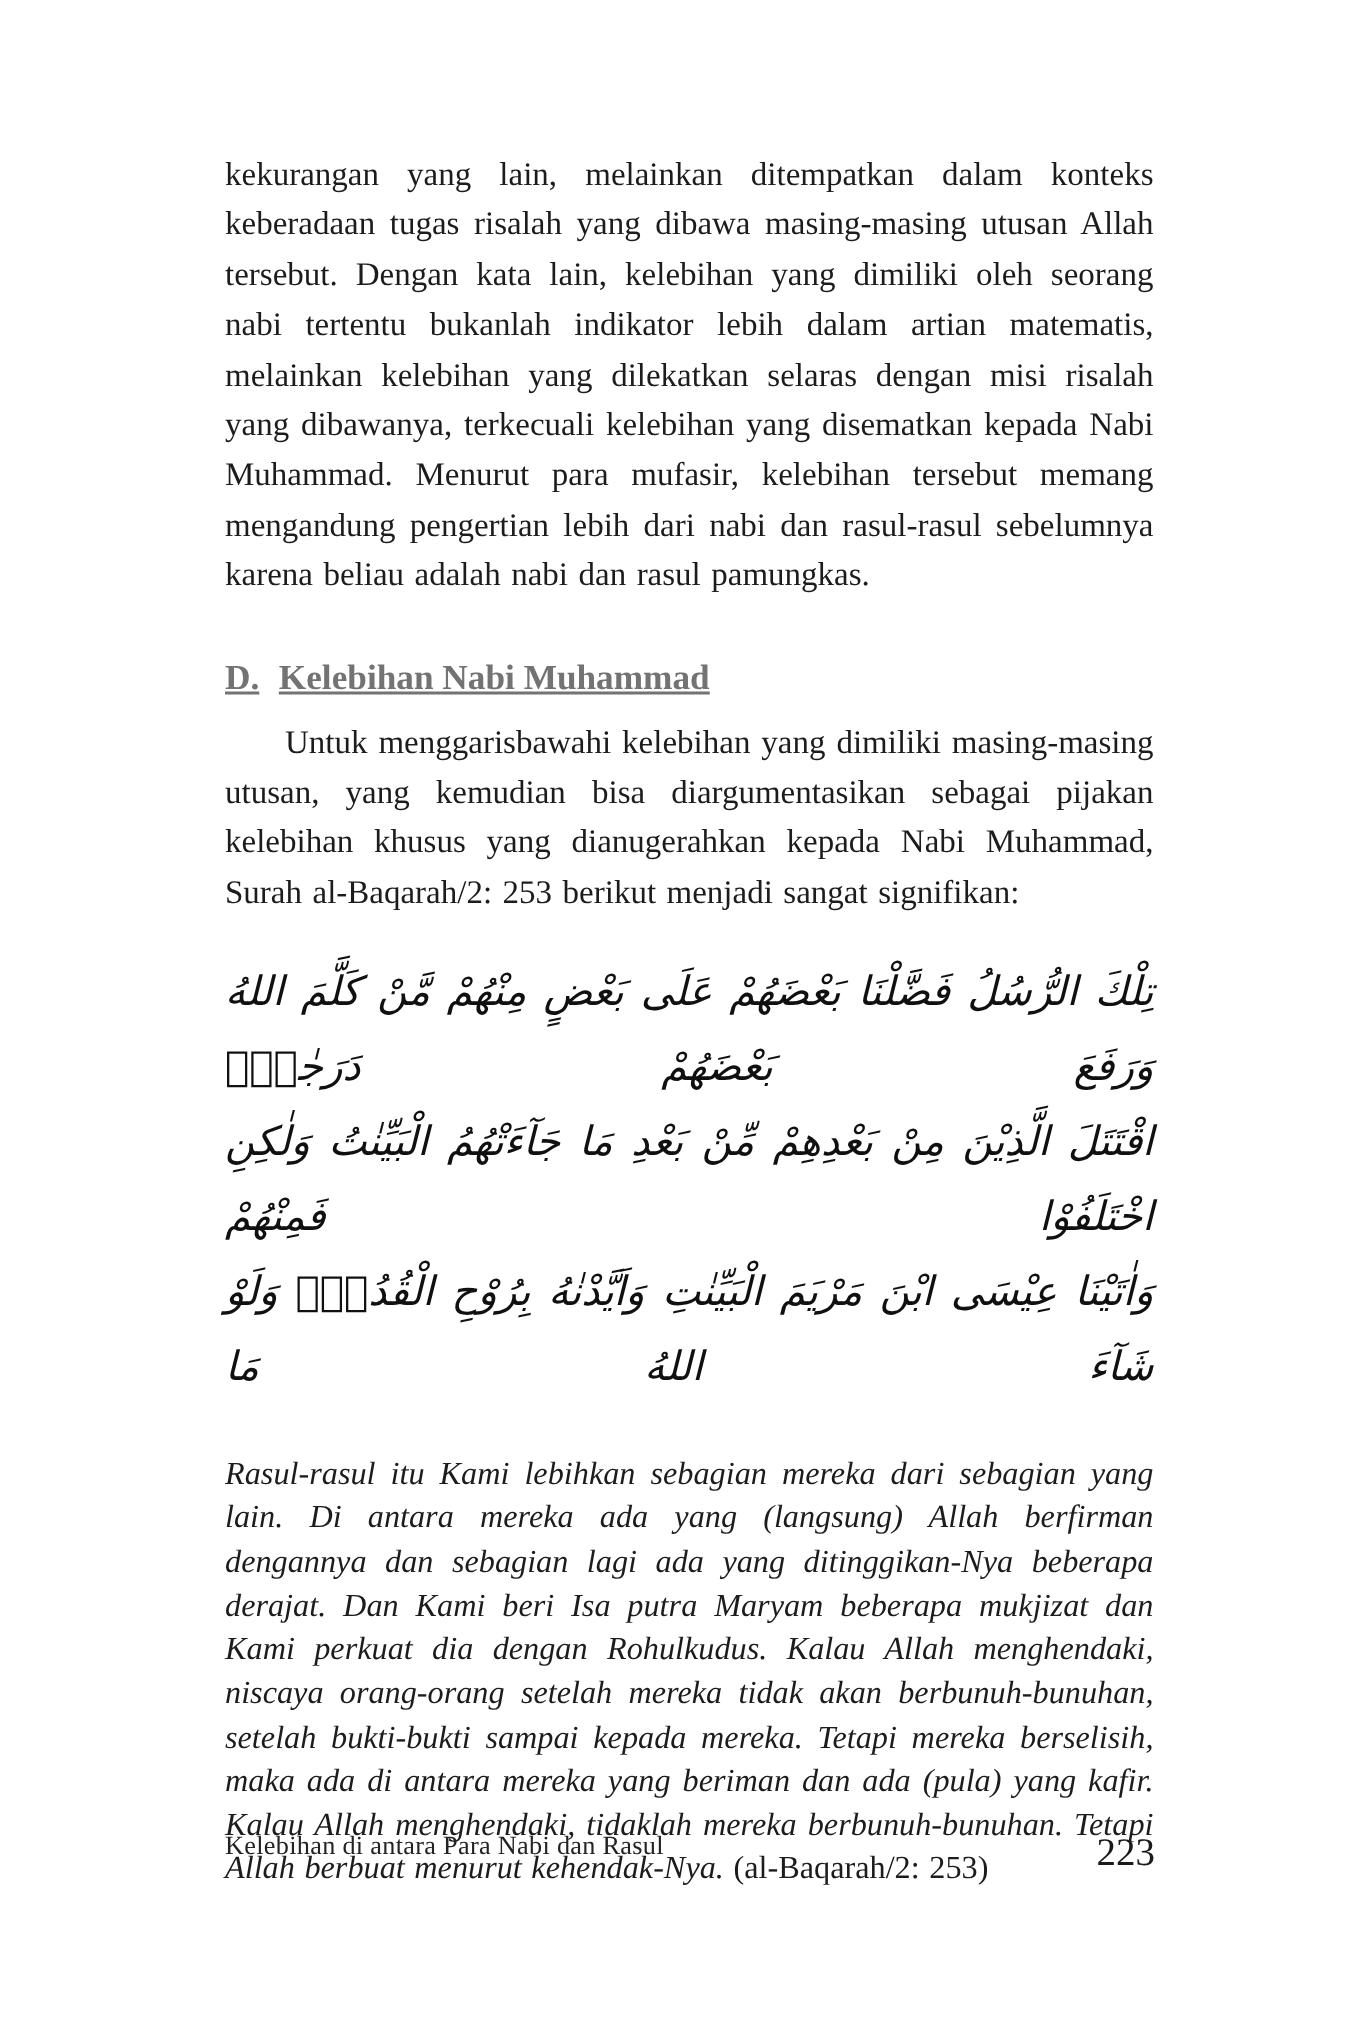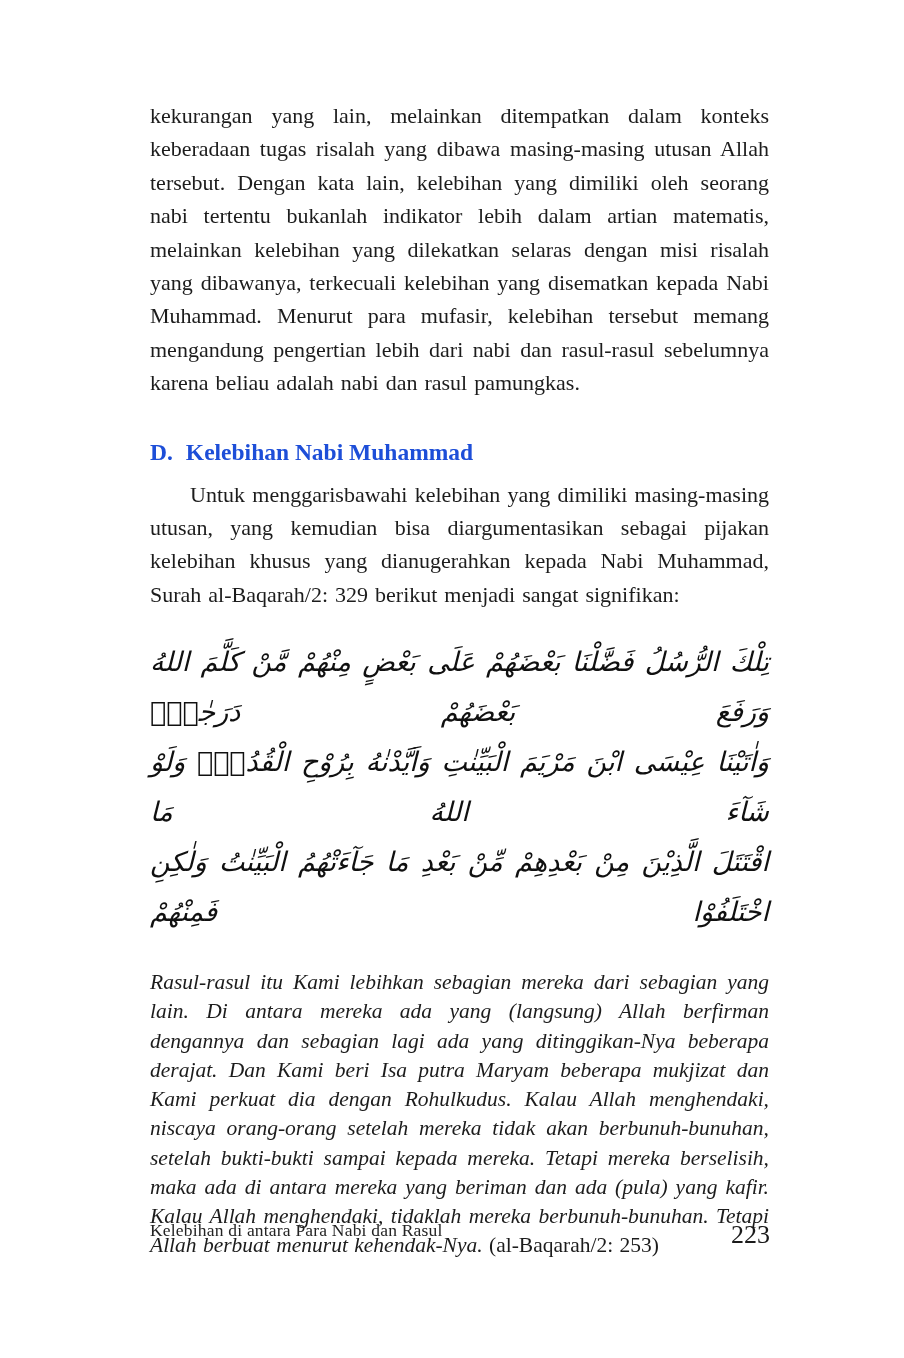--- a/index.html
+++ b/index.html
@@ -29,21 +29,22 @@
     line-height: 33.4px;
     text-align: justify;
     word-spacing: 1.5px;
     color: #1c1c1c;
   }
   .heading {
     margin: 37px 0 0 0;
     font-size: 23.5px;
     line-height: 30px;
     font-weight: bold;
-    color: #1d4ed8;
+    color: #737373;
+    text-decoration: underline;
   }
   .heading .h-num {
     margin-right: 13px;
   }
   .intro {
     margin-top: 11px;
     text-indent: 40px;
   }
   .quran {
     margin-top: 26px;
@@ -98,26 +99,26 @@
 
 <div class="page">
   <div class="content">
 
     <p class="body-text">kekurangan yang lain, melainkan ditempatkan dalam konteks keberadaan tugas risalah yang dibawa masing-masing utusan Allah tersebut. Dengan kata lain, kelebihan yang dimiliki oleh seorang nabi tertentu bukanlah indikator lebih dalam artian matematis, melainkan kelebihan yang dilekatkan selaras dengan misi risalah yang dibawanya, terkecuali kelebihan yang disematkan kepada Nabi Muhammad. Menurut para mufasir, kelebihan tersebut memang mengandung pengertian lebih dari nabi dan rasul-rasul sebelumnya karena beliau adalah nabi dan rasul pamungkas.</p>
 
     <h2 class="heading">
       <span class="h-num">D.</span><span class="h-title">Kelebihan Nabi Muhammad</span>
     </h2>
 
-    <p class="body-text intro">Untuk menggarisbawahi kelebihan yang dimiliki masing-masing utusan, yang kemudian bisa diargumentasikan sebagai pijakan kelebihan khusus yang dianugerahkan kepada Nabi Muhammad, Surah al-Baqarah/2: 329 berikut menjadi sangat signifikan:</p>
+    <p class="body-text intro">Untuk menggarisbawahi kelebihan yang dimiliki masing-masing utusan, yang kemudian bisa diargumentasikan sebagai pijakan kelebihan khusus yang dianugerahkan kepada Nabi Muhammad, Surah al-Baqarah/2: 253 berikut menjadi sangat signifikan:</p>
 
     <div class="quran" dir="rtl" lang="ar">
       <div class="q-line">تِلْكَ الرُّسُلُ فَضَّلْنَا بَعْضَهُمْ عَلَى بَعْضٍ مِنْهُمْ مَّنْ كَلَّمَ اللهُ وَرَفَعَ بَعْضَهُمْ دَرَجٰتٍۚ</div>
+      <div class="q-line">اقْتَتَلَ الَّذِيْنَ مِنْ بَعْدِهِمْ مِّنْ بَعْدِ مَا جَآءَتْهُمُ الْبَيِّنٰتُ وَلٰكِنِ اخْتَلَفُوْا فَمِنْهُمْ</div>
       <div class="q-line">وَاٰتَيْنَا عِيْسَى ابْنَ مَرْيَمَ الْبَيِّنٰتِ وَاَيَّدْنٰهُ بِرُوْحِ الْقُدُسِۗ وَلَوْ شَآءَ اللهُ مَا</div>
-      <div class="q-line">اقْتَتَلَ الَّذِيْنَ مِنْ بَعْدِهِمْ مِّنْ بَعْدِ مَا جَآءَتْهُمُ الْبَيِّنٰتُ وَلٰكِنِ اخْتَلَفُوْا فَمِنْهُمْ</div>
     </div>
 
     <p class="translation"><span class="t-italic">Rasul-rasul itu Kami lebihkan sebagian mereka dari sebagian yang lain. Di antara mereka ada yang (langsung) Allah berfirman dengannya dan sebagian lagi ada yang ditinggikan-Nya beberapa derajat. Dan Kami beri Isa putra Maryam beberapa mukjizat dan Kami perkuat dia dengan Rohulkudus. Kalau Allah menghendaki, niscaya orang-orang setelah mereka tidak akan berbunuh-bunuhan, setelah bukti-bukti sampai kepada mereka. Tetapi mereka berselisih, maka ada di antara mereka yang beriman dan ada (pula) yang kafir. Kalau Allah menghendaki, tidaklah mereka berbunuh-bunuhan. Tetapi Allah berbuat menurut kehendak-Nya.</span> <span class="t-cite">(al-Baqarah/2: 253)</span></p>
 
   </div>
 
   <div class="footer">
     <span class="f-title">Kelebihan di antara Para Nabi dan Rasul</span>
     <span class="f-num">223</span>
   </div>

